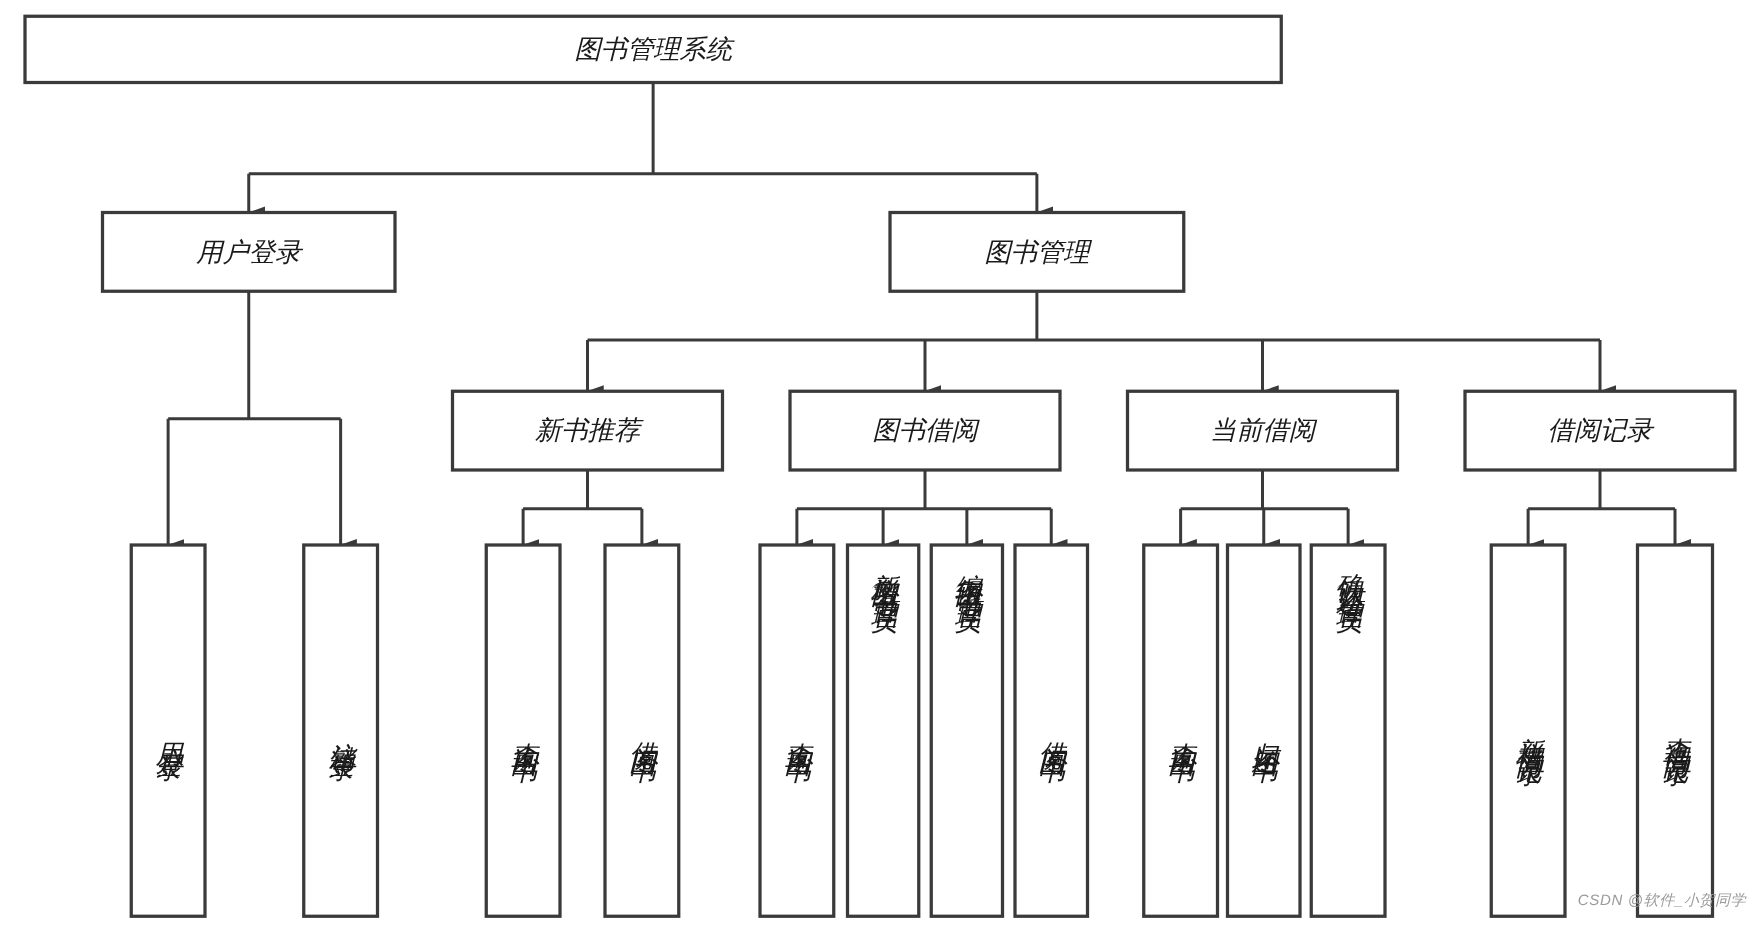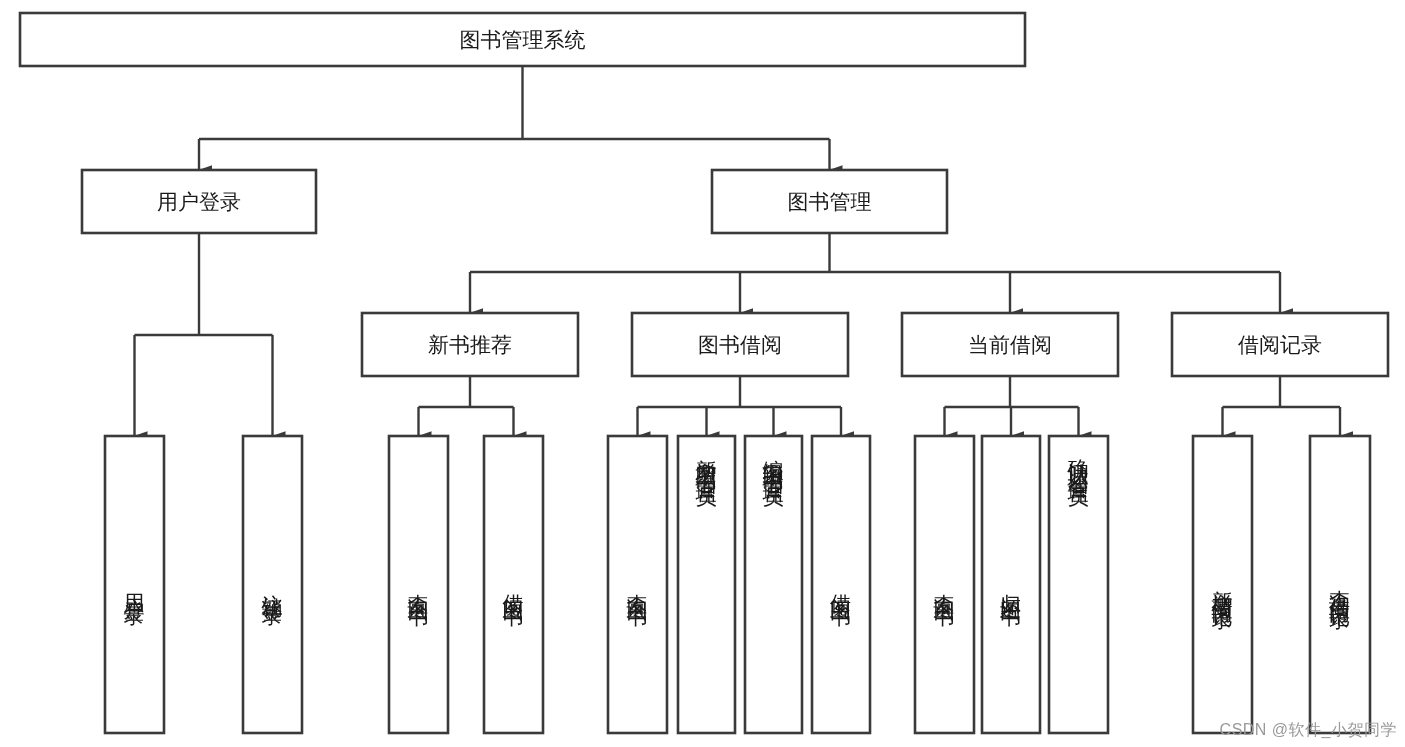--- a/index.html
+++ b/index.html
@@ -13,20 +13,21 @@
     font-family: "Liberation Sans", "DejaVu Sans", sans-serif;
     overflow: hidden;
     position: relative;
   }
   #diagram-root {
     position: absolute;
     left: 0;
     top: 0;
     width: 1405px;
     height: 747px;
+    font-style: italic;
   }
   svg.diagram-canvas {
     display: block;
     width: 1405px;
     height: 747px;
   }
   .node-box {
     fill: #ffffff;
     stroke: #3a3a3a;
     stroke-width: 2.6;
@@ -68,23 +69,23 @@
     font-family: "Liberation Sans", "DejaVu Sans", sans-serif;
     font-size: 21px;
     line-height: 1;
     letter-spacing: 4px;
     color: #1a1a1a;
     white-space: nowrap;
   }
   .watermark {
     position: absolute;
     right: 8px;
-    bottom: 6px;
+    bottom: 18px;
     font-family: "Liberation Sans", "DejaVu Sans", sans-serif;
-    font-size: 16px;
+    font-size: 12px;
     color: #9a9a9a;
     letter-spacing: 0.5px;
     user-select: none;
     white-space: nowrap;
   }
 </style>
 </head>
 <body>
 
 <div id="diagram-root">

